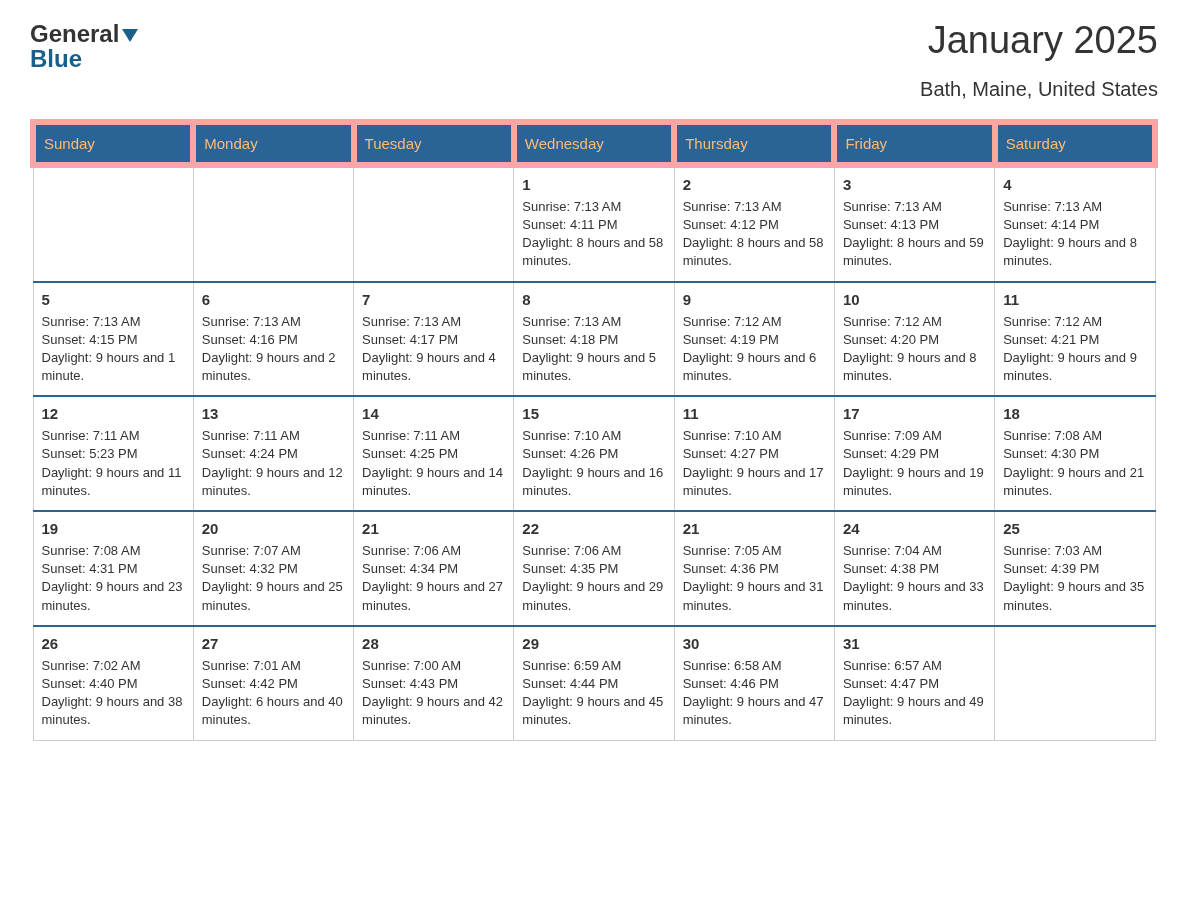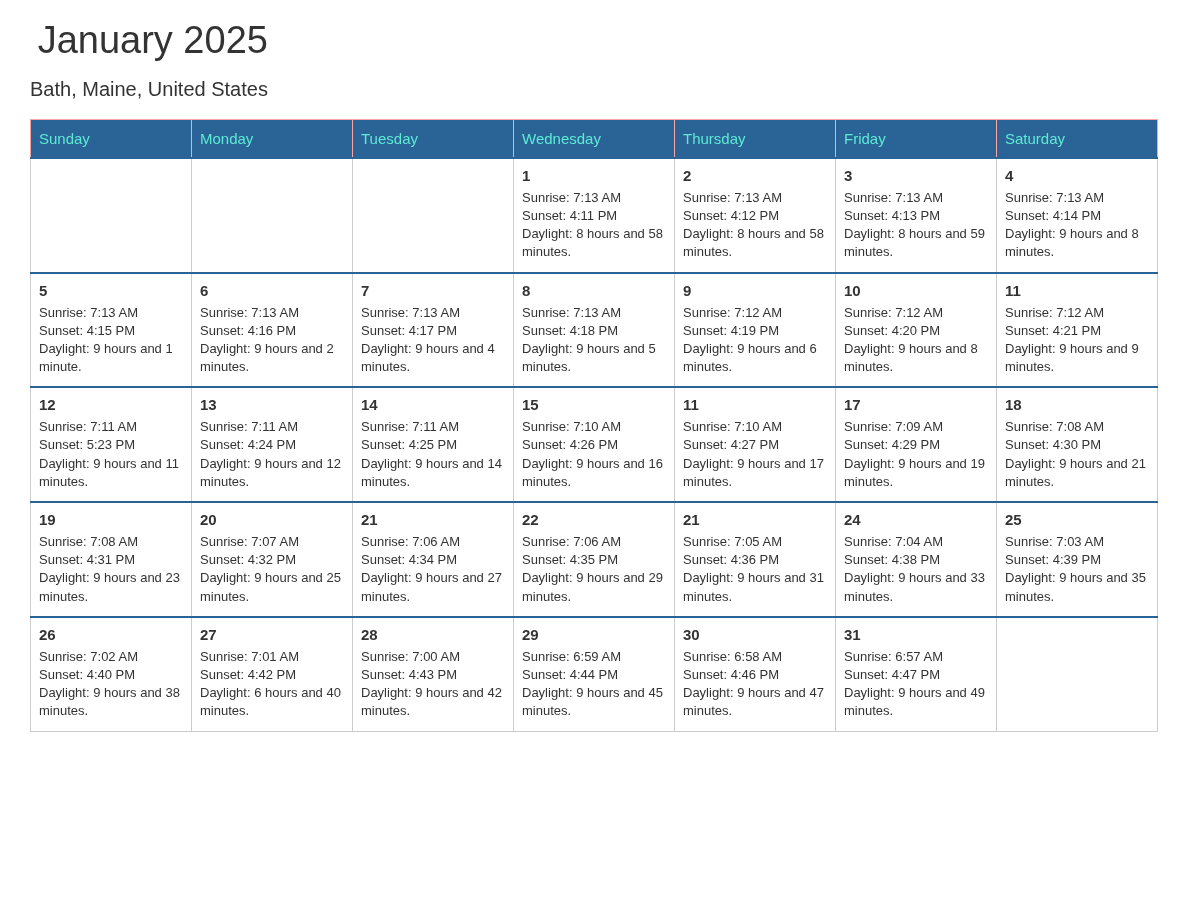--- a/index.html
+++ b/index.html
@@ -30,26 +30,26 @@
       color: #333;
       margin-top: 16px;
     }
     .calendar {
       width: 100%;
       border-collapse: collapse;
       table-layout: fixed;
     }
     .calendar thead tr th {
       background-color: #2a6496;
-      color: #5eead4;
+      color: #fdba74;
       padding: 10px 8px;
       font-size: 15px;
       font-weight: normal;
       text-align: left;
-      border: 1px solid #fca5a5;
+      border: 6px solid #fca5a5;
     }
     .calendar tbody tr td {
       vertical-align: top;
       padding: 6px 8px 10px 8px;
       border: 1px solid #ccc;
       border-top: 2px solid #2a6496;
       min-height: 100px;
       font-size: 13px;
       color: #333;
       line-height: 1.4;
@@ -92,20 +92,29 @@
       font-size: 24px;
       font-weight: bold;
       color: #1a5f8a;
       margin-top: -3px;
     }
   </style>
 </head>
 <body>
 
 <div class="header">
+  <div class="logo-container">
+    <div class="logo-text-group">
+      <div class="logo-line1">
+        <span>General</span>
+        <span class="logo-triangle"></span>
+      </div>
+      <div class="logo-line2">Blue</div>
+    </div>
+  </div>
   <div class="title-section">
     <div class="month-title">January 2025</div>
     <div class="location">Bath, Maine, United States</div>
   </div>
 </div>
 
 <table class="calendar">
   <thead>
     <tr>
       <th>Sunday</th>

